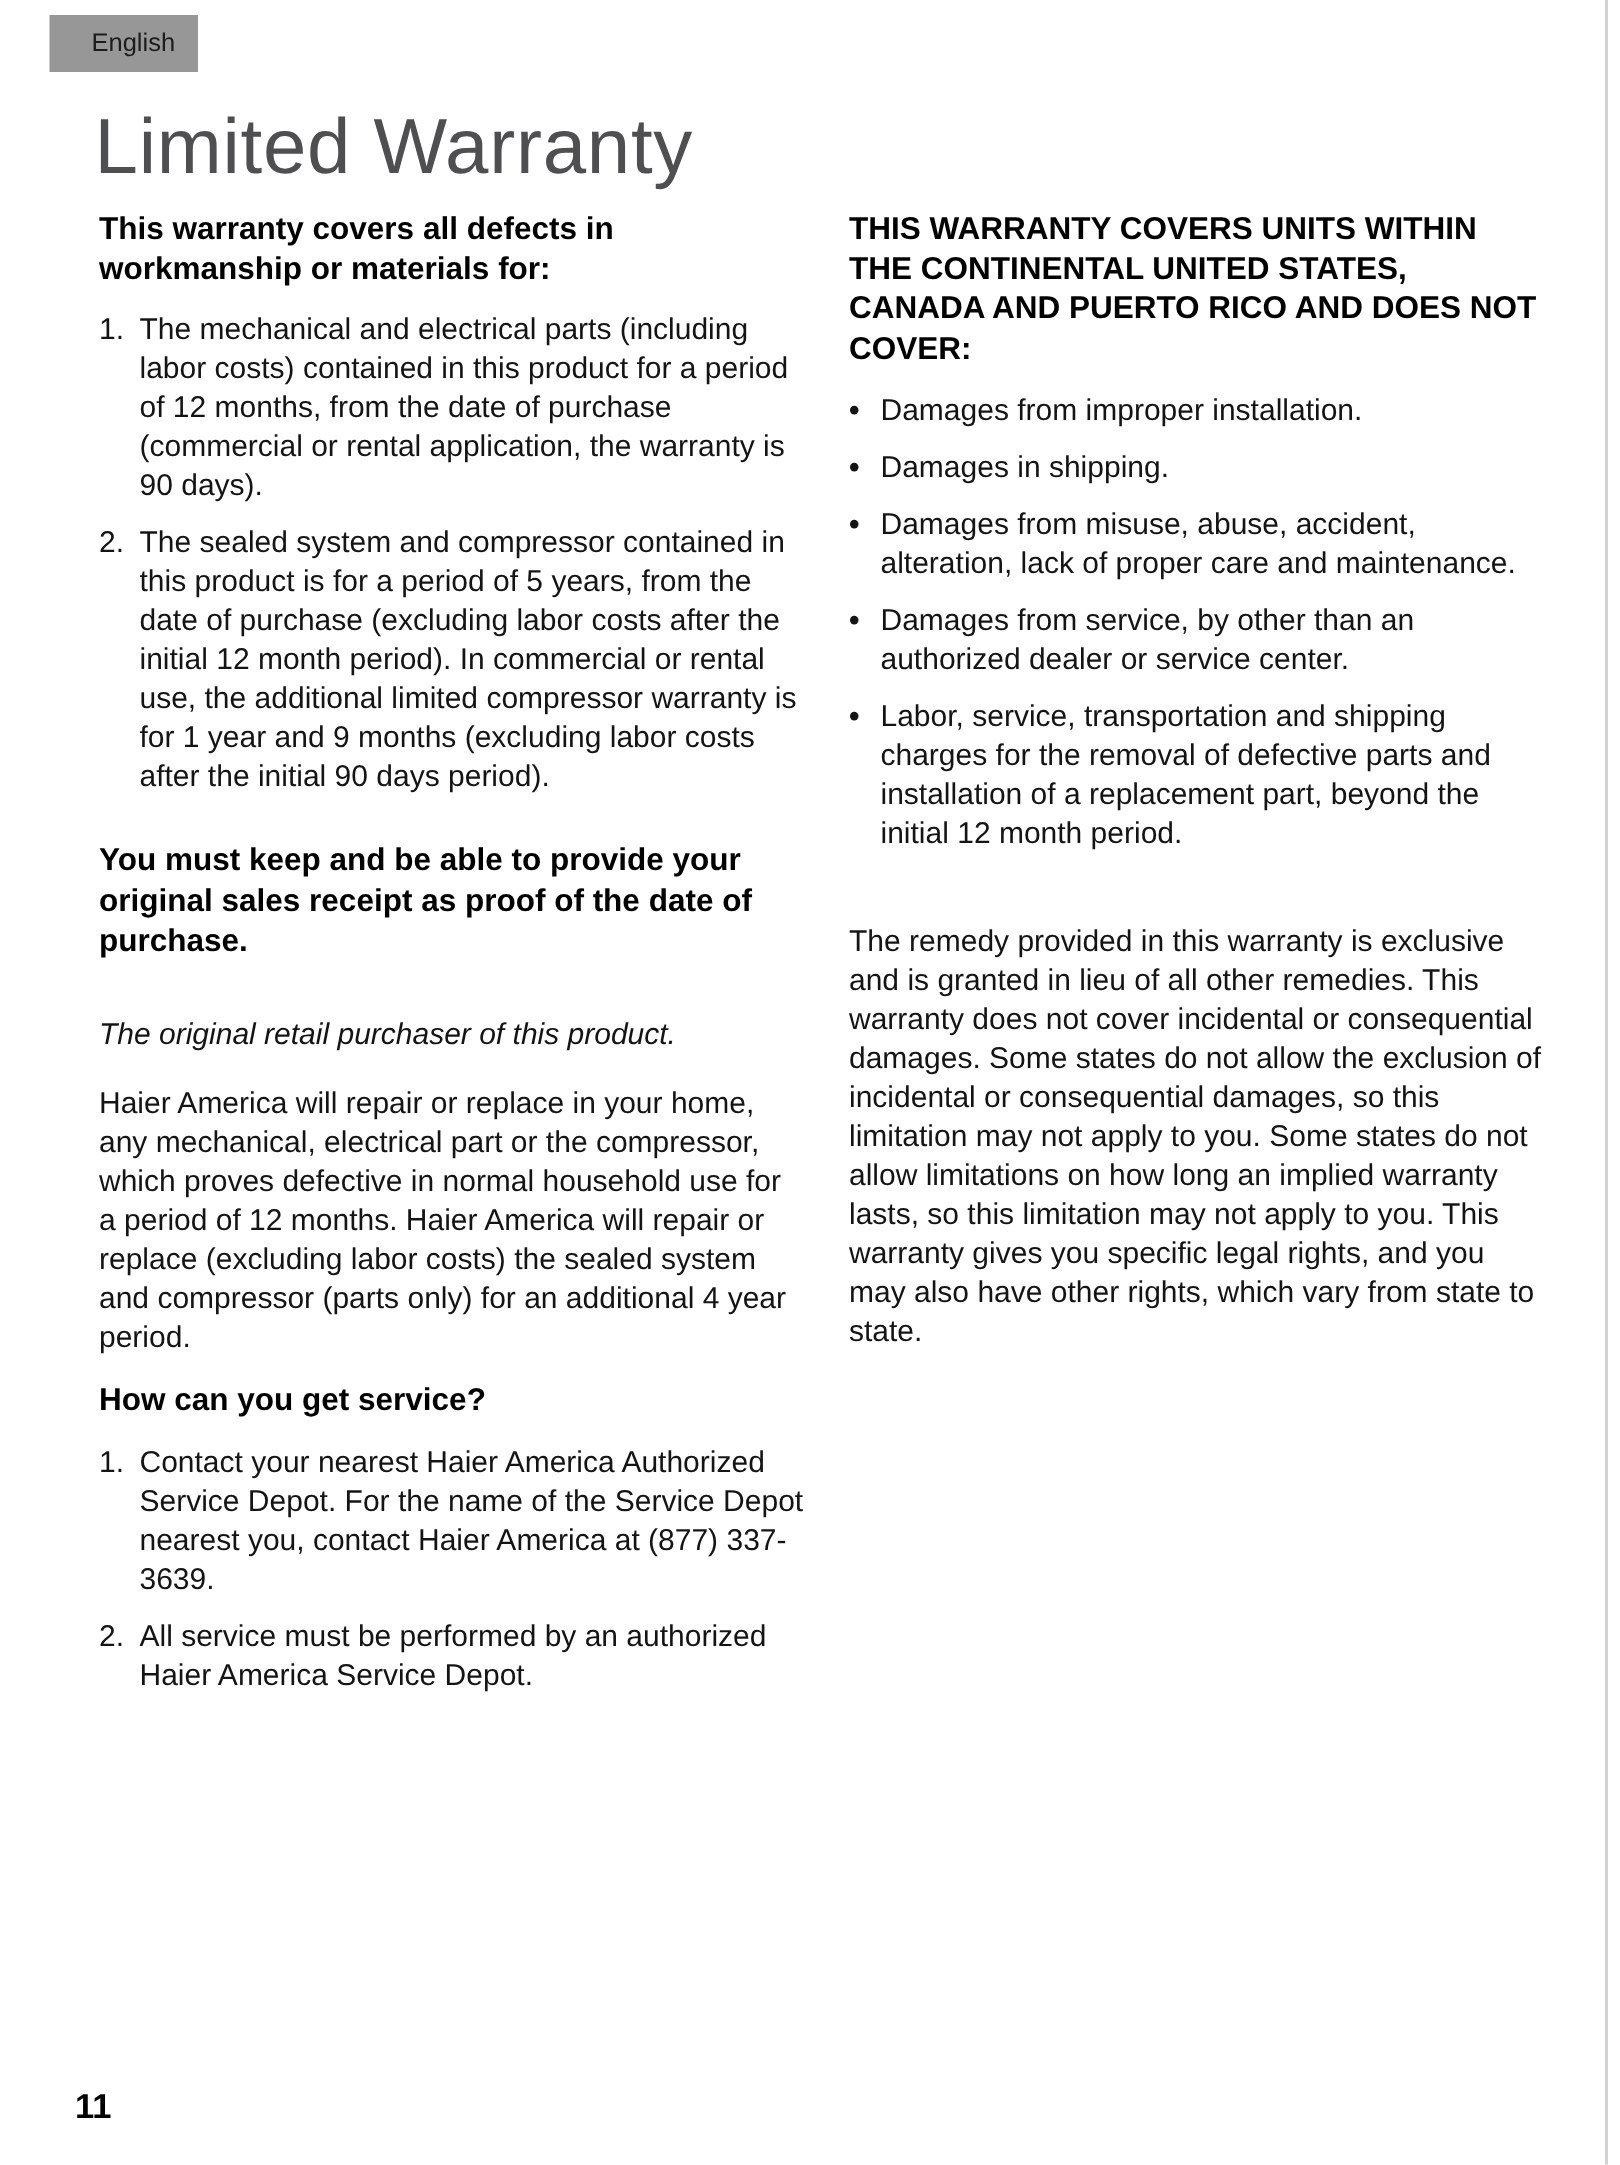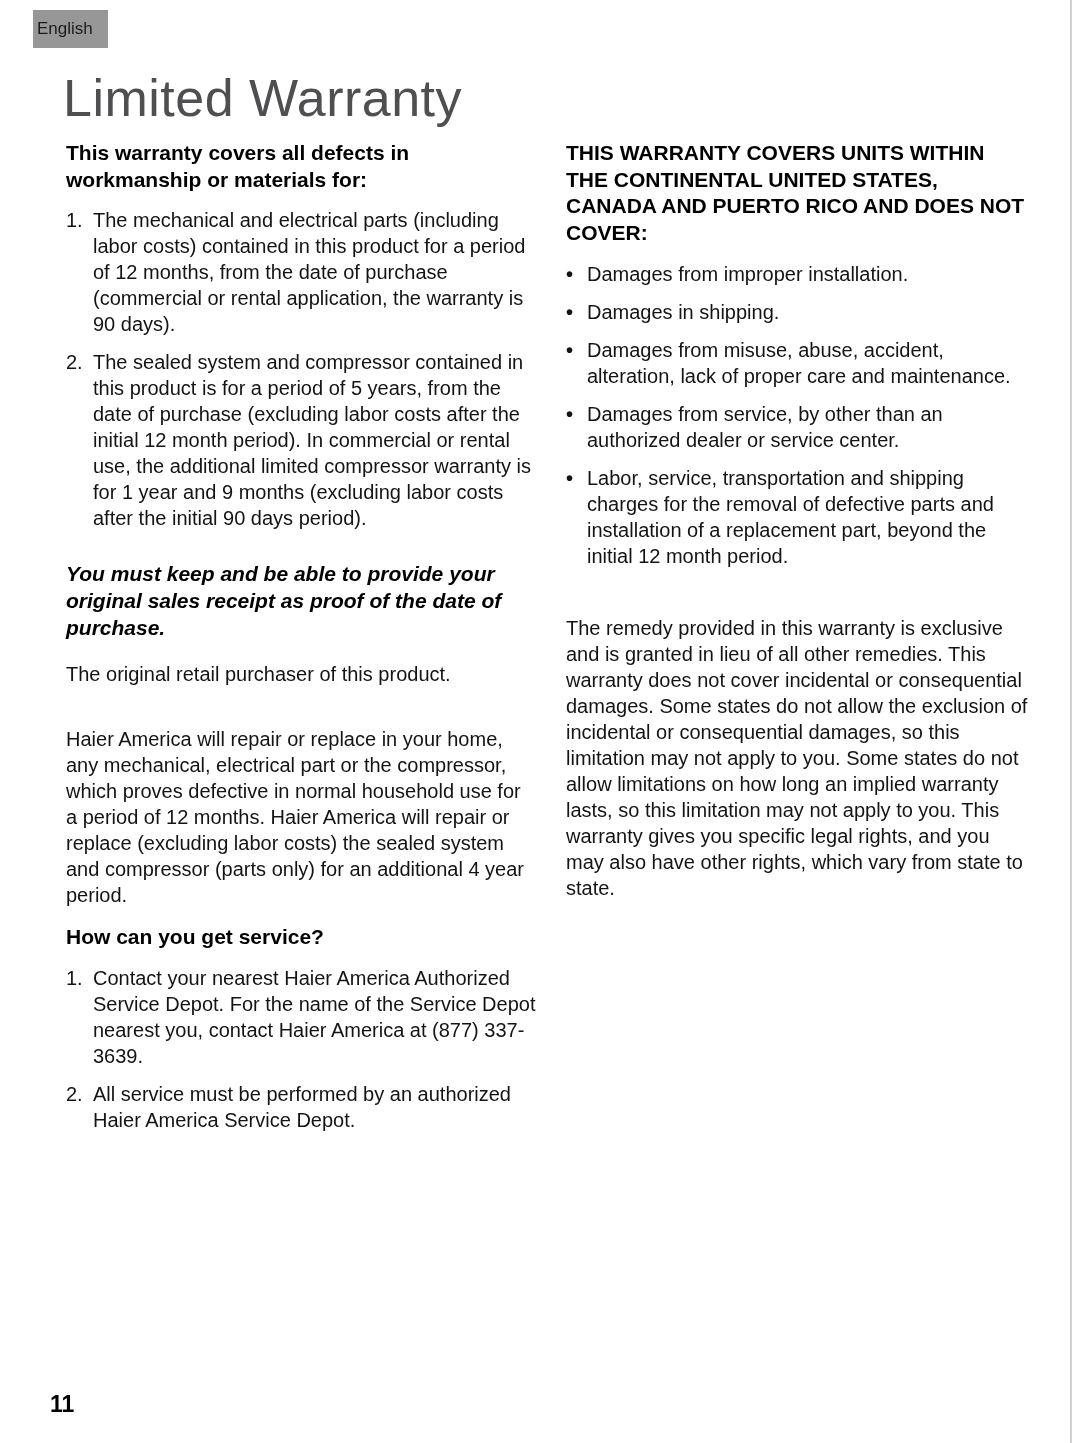--- a/index.html
+++ b/index.html
@@ -21,21 +21,21 @@
     background: #d2d2d2;
   }
   .lang-tab {
     position: absolute;
     top: 10px;
     left: 33px;
     background: #979797;
     color: #1c1c1c;
     font-size: 17px;
     line-height: 1;
-    padding: 10px 15px 11px 4px;
+    padding: 10px 15px 11px 28px;
   }
   .page-title {
     position: absolute;
     top: 68px;
     left: 63px;
     font-size: 52px;
     font-weight: normal;
     color: #4f4f52;
     letter-spacing: 0.5px;
   }
@@ -72,23 +72,23 @@
     flex: 0 0 27px;
   }
   .bullet-item .marker {
     flex: 0 0 21px;
     font-weight: bold;
   }
   .list-item .txt { flex: 1 1 auto; }
   .mb12 { margin-bottom: 12px; }
   .mb14 { margin-bottom: 14px; }
   .mb16 { margin-bottom: 16px; }
-  .mb20 { margin-bottom: 20px; font-style: italic; }
+  .mb20 { margin-bottom: 36px; }
   .mb30 { margin-bottom: 30px; }
-  .mb42 { margin-bottom: 39px; }
+  .mb42 { margin-bottom: 20px; font-style: italic; }
   .mt40 { margin-top: 40px; }
   .mt46 { margin-top: 46px; }
 
   .page-number {
     position: absolute;
     left: 50px;
     top: 1368px;
     font-size: 23px;
     font-weight: bold;
     color: #000;

